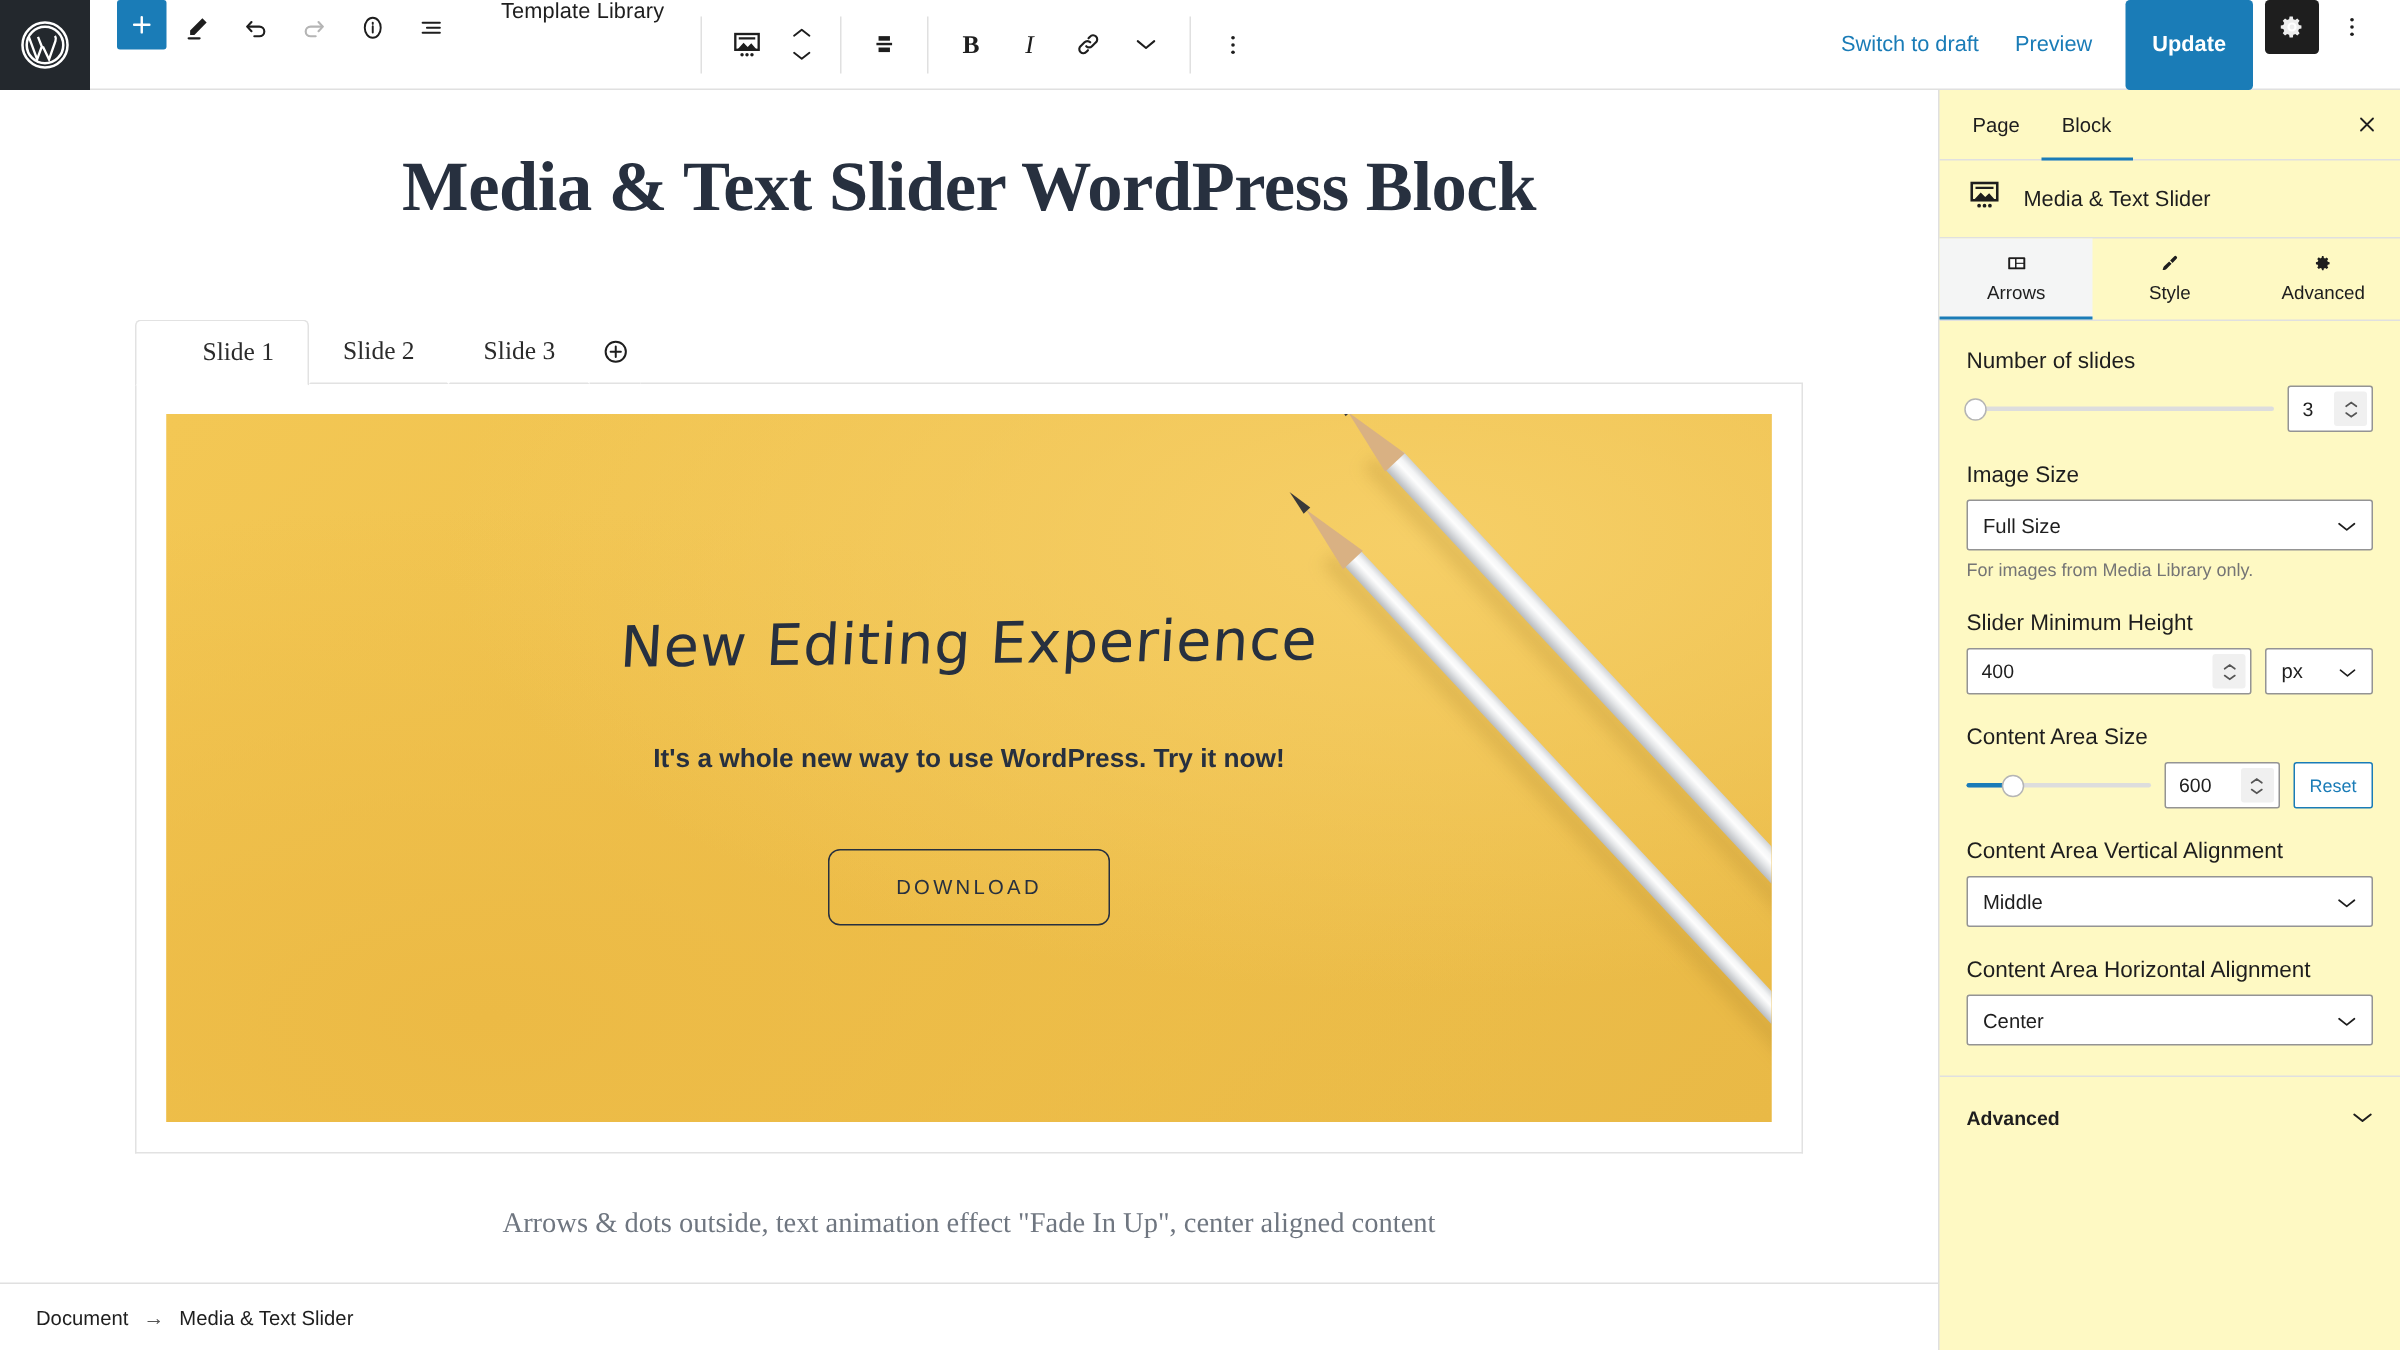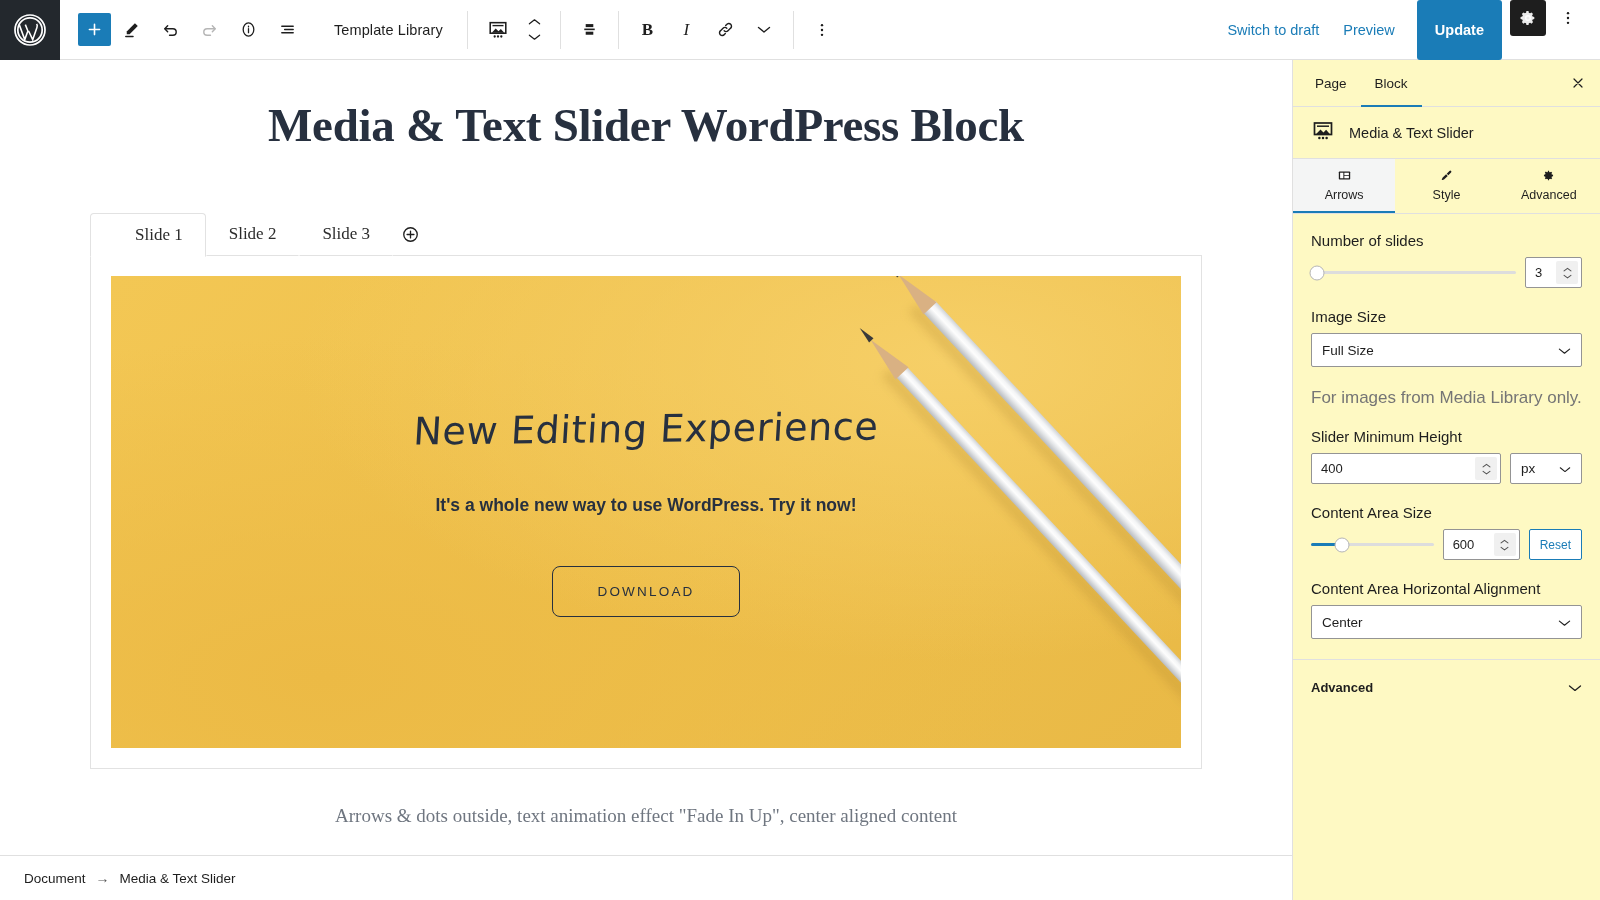--- a/index.html
+++ b/index.html
@@ -17,21 +17,21 @@
     position:absolute; top:0; left:0; width:1600px; height:60px;
     background:#fff; border-bottom:1px solid #e0e0e0;
     display:flex; align-items:center;
   }
   .wp-logo{
     width:60px; height:60px; background:#23282d;
     display:flex; align-items:center; justify-content:center; flex:0 0 60px;
   }
   .wp-logo svg{ width:34px; height:34px; }
 
-  .tb-left{ display:flex; align-items:center; height:60px; padding-left:18px; gap:2px; }
+  .tb-left{ display:flex; height:60px; padding-left:18px; gap:2px; }
   .tb-btn{
     width:37px; height:37px; border-radius:2px;
     display:flex; align-items:center; justify-content:center;
     background:transparent; border:none; cursor:pointer; color:#1e1e1e;
   }
   .tb-btn.adder{ background:#1a7cb7; color:#fff; border-radius:2px; width:33px; height:33px; }
   .tb-btn.dim{ color:#b5b5b5; }
   .tb-btn svg{ display:block; }
 
   .tpl-lib{
@@ -200,21 +200,21 @@
   .sb-sec{
     flex:1; padding:10px 0 9px; text-align:center; cursor:pointer;
     border-bottom:2.5px solid transparent; font-size:12.5px; color:#1e1e1e;
   }
   .sb-sec .ico{ display:block; margin:0 auto 5px; height:14px; }
   .sb-sec.active{ background:#f4f5f5; border-bottom-color:#1a7cb7; }
 
   .sb-body{ padding:18px 18px 0; flex:1; overflow:hidden; }
   .field{ margin-bottom:20px; }
   .field-label{ font-size:15px; color:#1e1e1e; margin-bottom:8px; display:block; }
-  .field-help{ font-size:17px; color:#757575; margin-top:21px; }
+  .field-help{ font-size:12px; color:#757575; margin-top:6px; }
 
   .row{ display:flex; align-items:center; gap:9px; }
 
   .rangewrap{ flex:1; display:flex; align-items:center; height:30px; position:relative; }
   .track{ height:3px; background:#ddd; border-radius:2px; width:100%; position:relative; }
   .track .fill{ position:absolute; left:0; top:0; height:3px; background:#1a7cb7; border-radius:2px; }
   .thumb{
     position:absolute; width:15px; height:15px; border-radius:50%;
     background:#fff; border:1px solid #b5b5b5; top:50%; transform:translate(-50%,-50%);
   }
@@ -594,20 +594,31 @@
               </svg>
             <svg width="9" height="5" viewBox="0 0 10 5" fill="none" stroke="#555" stroke-width="1.2" stroke-linecap="round">
                 <path d="M1.2 1.2L5 4 8.8 1.2"></path>
               </svg>
           </span>
         </div>
         <button class="reset-btn">Reset</button>
       </div>
     </div>
 
+    <div class="field">
+      <span class="field-label">Content Area Vertical Alignment</span>
+      <div class="selectbox">
+        <span>Middle</span>
+        <span class="chev">
+          <svg width="13" height="8" viewBox="0 0 14 8" fill="none" stroke="#1e1e1e" stroke-width="1.25" stroke-linecap="round" stroke-linejoin="round">
+              <path d="M1.5 2L7 6.4 12.5 2"></path>
+            </svg>
+        </span>
+      </div>
+    </div>
 
     <div class="field">
       <span class="field-label">Content Area Horizontal Alignment</span>
       <div class="selectbox">
         <span>Center</span>
         <span class="chev">
           <svg width="13" height="8" viewBox="0 0 14 8" fill="none" stroke="#1e1e1e" stroke-width="1.25" stroke-linecap="round" stroke-linejoin="round">
               <path d="M1.5 2L7 6.4 12.5 2"></path>
             </svg>
         </span>

